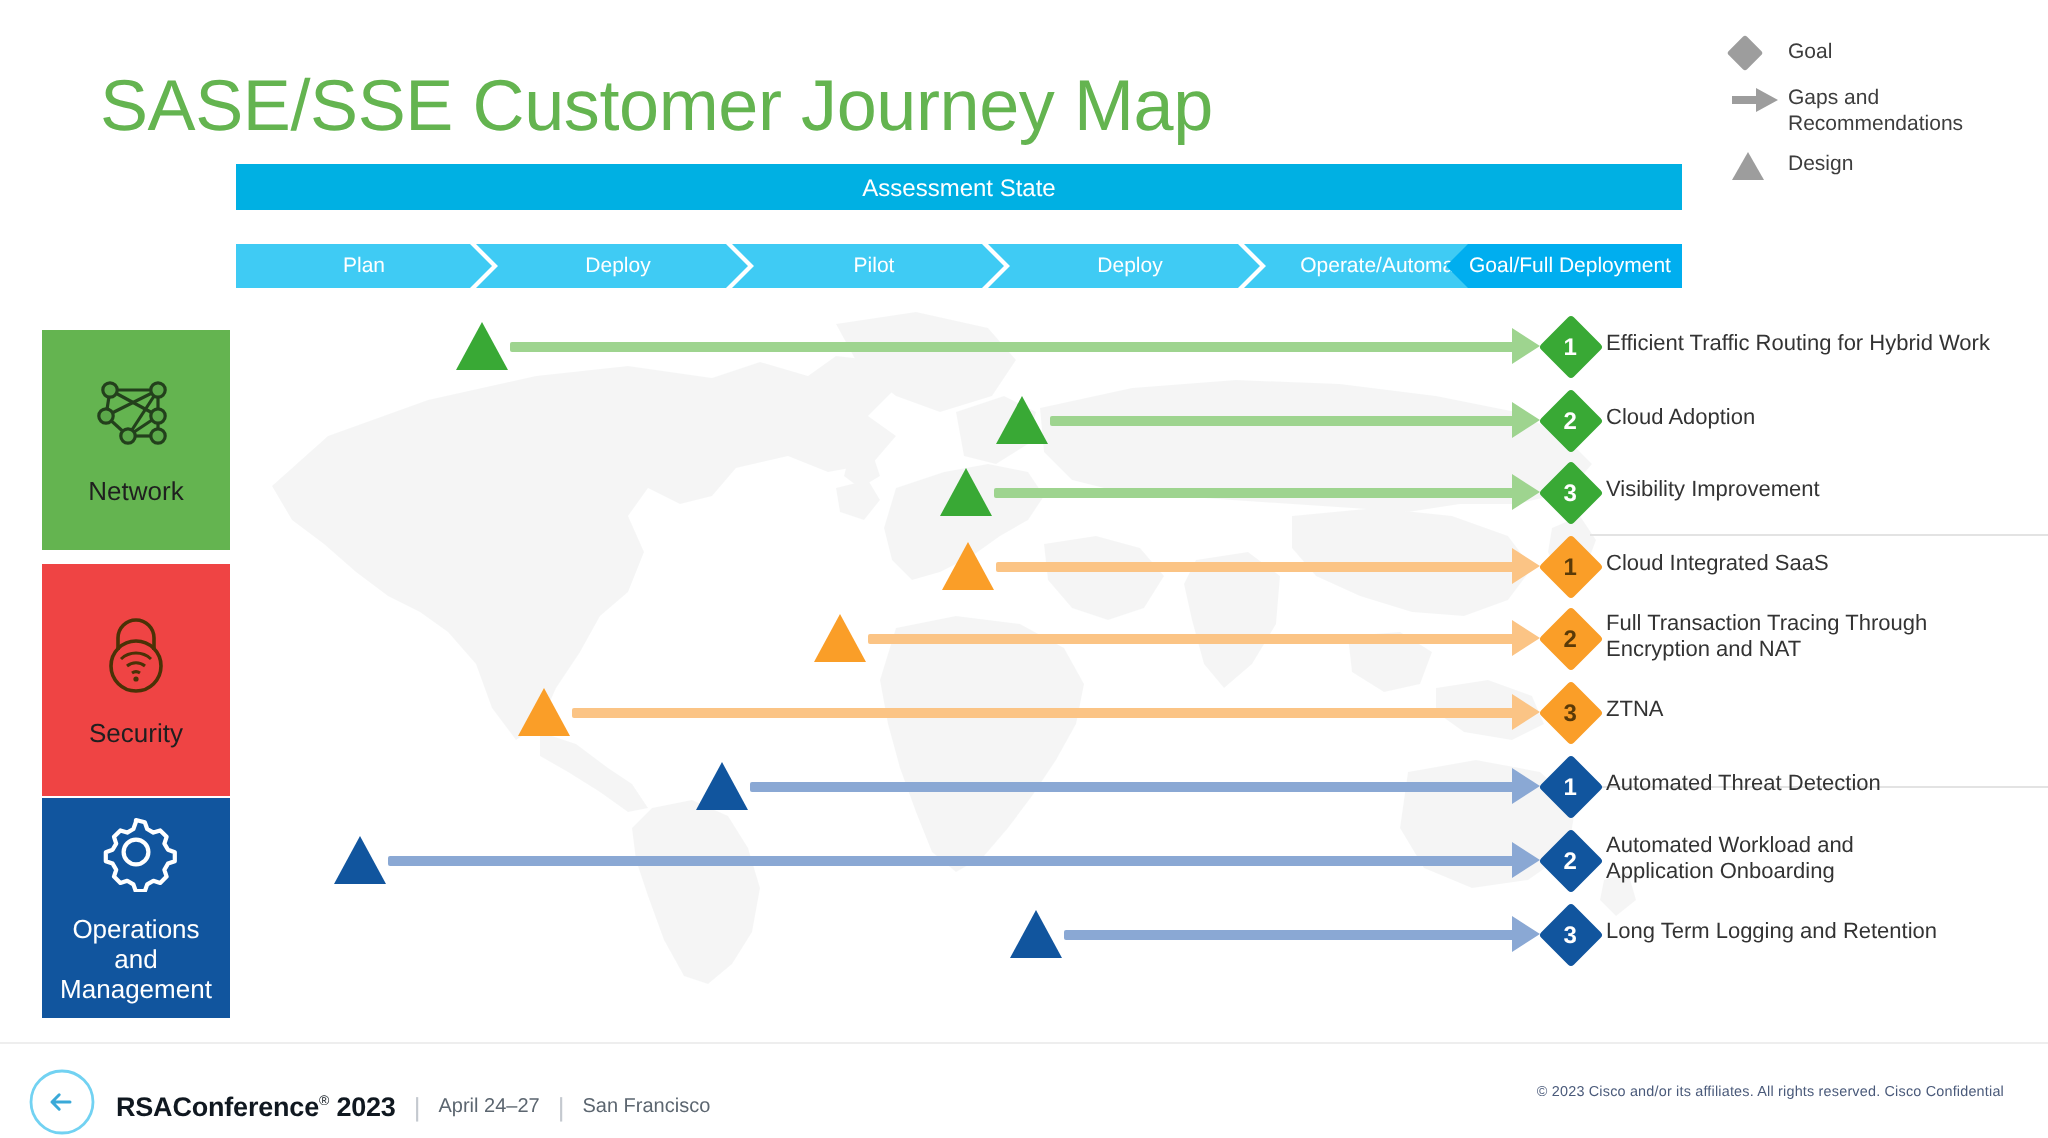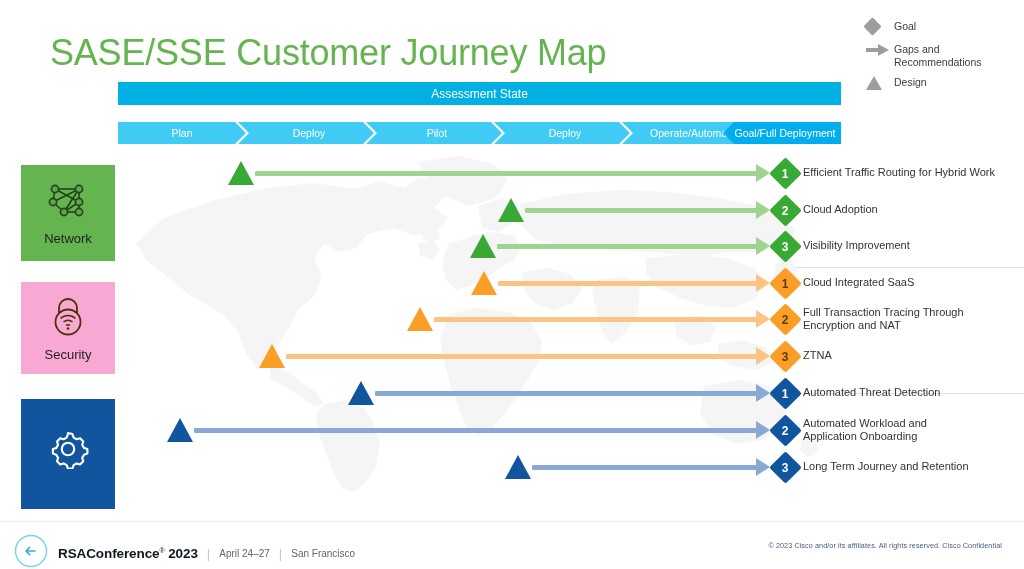--- a/index.html
+++ b/index.html
@@ -106,22 +106,22 @@
     left: 21px; width: 94px;
     display: flex; flex-direction: column;
     align-items: center; justify-content: center;
     color: #ffffff;
   }
   .cat-icon { margin-bottom: 6px; }
   .cat-label {
     font-size: 13px; line-height: 15px;
     text-align: center; font-weight: 400;
   }
-  #cat-network    { top: 165px;  height: 96px; background: #64b450; }
-  #cat-security   { top: 282px;  height: 92px; background: #f9a8d4; }
+  #cat-network    { top: 165px;  height: 110px; background: #64b450; }
+  #cat-security   { top: 282px;  height: 116px; background: #ef4444; }
   #cat-operations { top: 399px;  height: 110px; background: #11559e; }
   #cat-network .cat-label, #cat-security .cat-label { color: #1f1f1f; }
   #cat-operations .cat-label { color: #ffffff; }
 
   
   .row {
     position: absolute;
     left: 0; width: 1024px; height: 0;
   }
   .tri {
@@ -332,20 +332,21 @@
 
 <div class="cat-card" id="cat-operations">
   <div class="cat-icon">
     <svg width="42" height="40" viewBox="0 0 42 40">
       <g fill="none" stroke="#ffffff" stroke-width="2.1" stroke-linejoin="round">
         <path d="M21 4 l4.4 1.1 1.2 3.4 3.1 1.8 3.4-1.1 3.2 3.2 -1.1 3.4 1.8 3.1 3.4 1.2 0 4.5 -3.4 1.2 -1.8 3.1 1.1 3.4 -3.2 3.2 -3.4-1.1 -3.1 1.8 -1.2 3.4 -4.5 0 -1.2-3.4 -3.1-1.8 -3.4 1.1 -3.2-3.2 1.1-3.4 -1.8-3.1 -3.4-1.2 0-4.5 3.4-1.2 1.8-3.1 -1.1-3.4 3.2-3.2 3.4 1.1 3.1-1.8 1.2-3.4 Z"></path>
         <circle cx="21" cy="20" r="6.2"></circle>
       </g>
     </svg>
   </div>
+  <div class="cat-label">Operations<br>and<br>Management</div>
 </div>
 
 <div class="divider" style="top:267px;"></div>
 <div class="divider" style="top:393px;"></div>
 
 <div id="rows-container">
     <div class="row" style="top: 173px;">
       <div class="tri" style="left: 228px; border-bottom-color: rgb(57, 169, 53);"></div>
       <div class="arrow-shaft" style="left: 255px; width: 502px; background: rgb(158, 212, 143);"></div>
       <div class="arrow-head" style="left: 756px; border-left-color: rgb(158, 212, 143);"></div>
@@ -417,21 +418,21 @@
       </div>
       <div class="row-label two-line">Automated Workload and<br>Application Onboarding</div>
     </div>
     <div class="row" style="top: 467px;">
       <div class="tri" style="left: 505px; border-bottom-color: rgb(17, 85, 158);"></div>
       <div class="arrow-shaft" style="left: 532px; width: 225px; background: rgb(138, 168, 212);"></div>
       <div class="arrow-head" style="left: 756px; border-left-color: rgb(138, 168, 212);"></div>
       <div class="diamond" style="left: 773.5px; background: rgb(17, 85, 158);">
         <span style="color: rgb(255, 255, 255);">3</span>
       </div>
-      <div class="row-label one-line">Long Term Journey and Retention</div>
+      <div class="row-label one-line">Long Term Logging and Retention</div>
     </div>
   </div>
 
 <div id="footer-rule"></div>
 <div id="footer-left">
   <span id="rsa-arrow-icon">
     <svg width="34" height="34" viewBox="0 0 34 34">
       <circle cx="17" cy="17" r="15.5" fill="none" stroke="#72d2f2" stroke-width="1.4"></circle>
       <path d="M21 17 H12 M15.6 13.4 L12 17 L15.6 20.6" fill="none" stroke="#3aa9d8" stroke-width="1.5" stroke-linecap="round" stroke-linejoin="round"></path>
     </svg>

